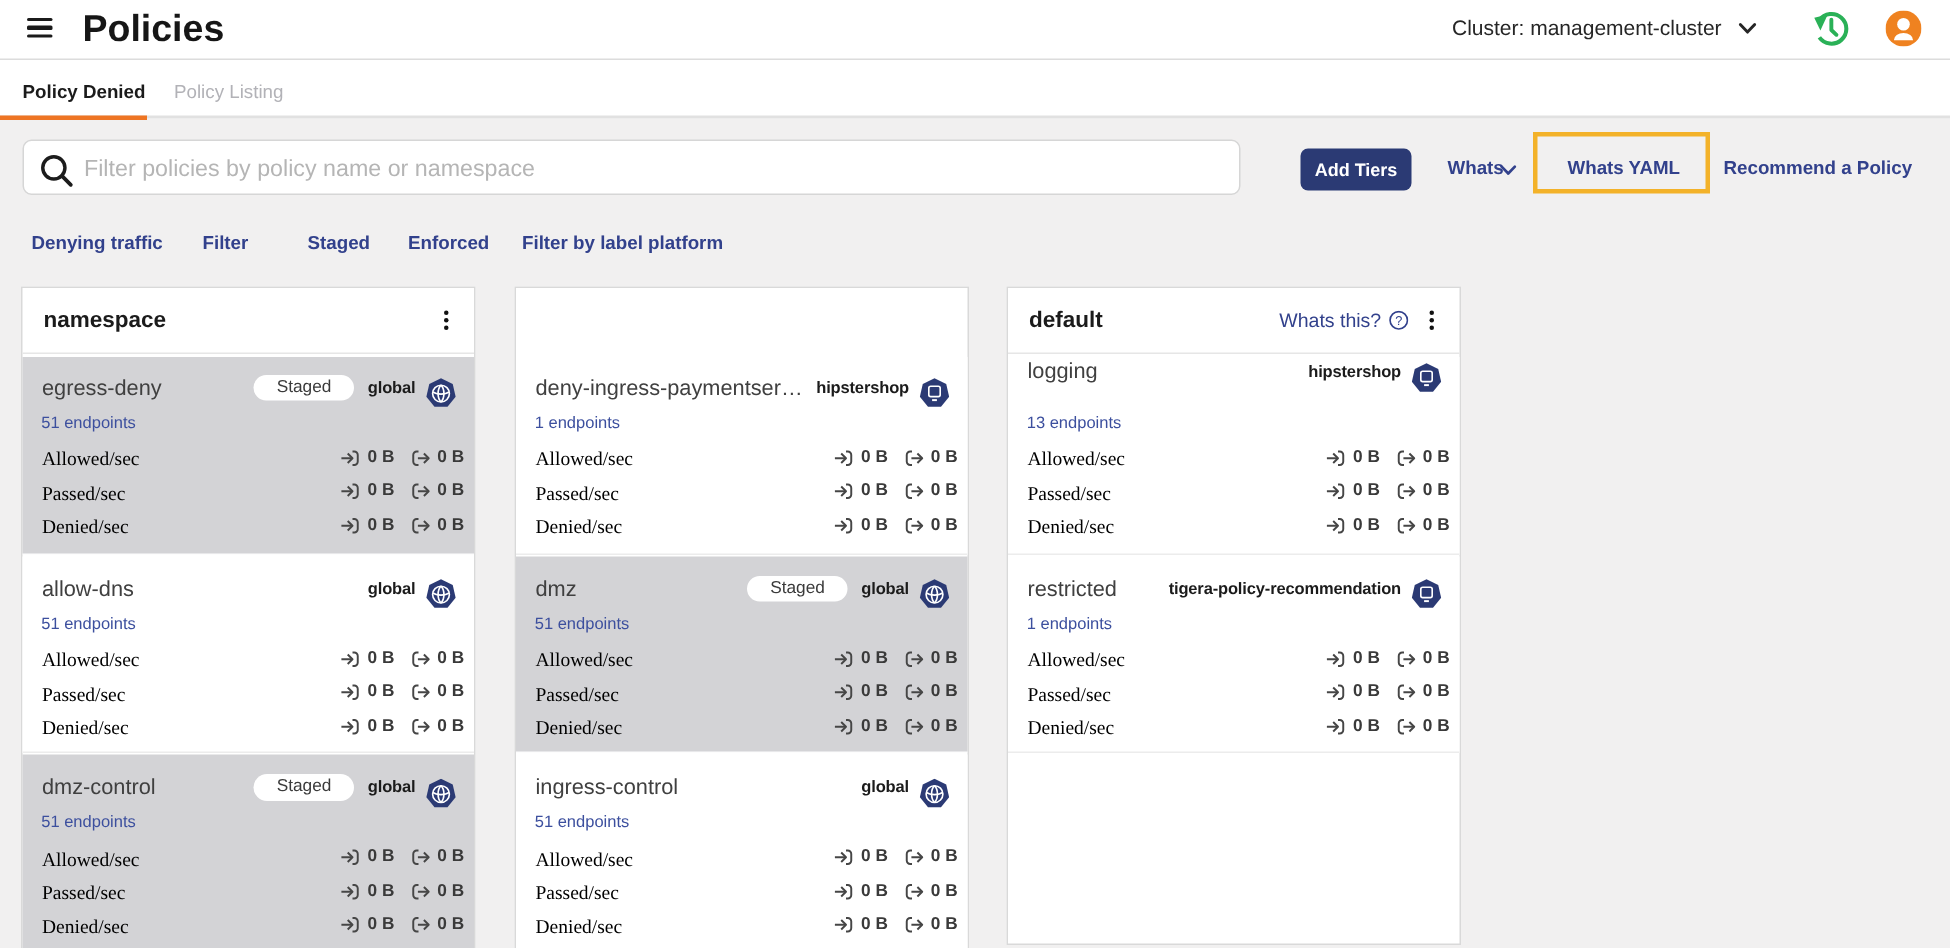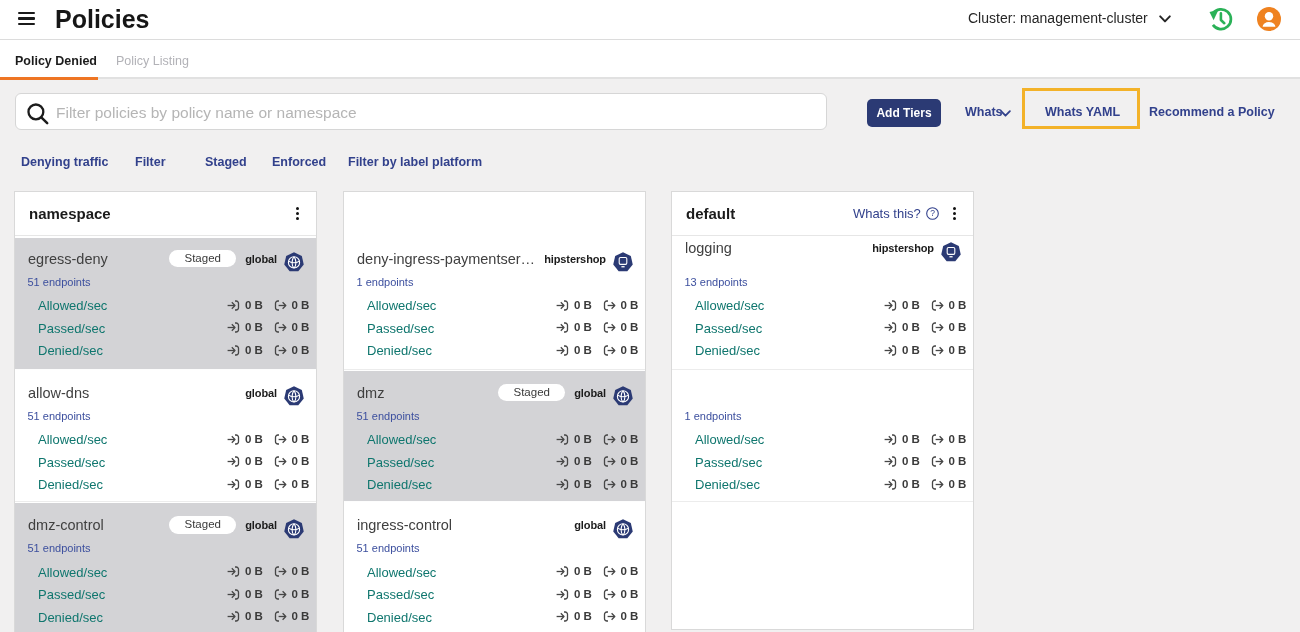--- a/index.html
+++ b/index.html
@@ -52,21 +52,21 @@
 .nrow { position:absolute; left:13px; right:12px; top:10.5px; height:20px; display:flex; align-items:center; }
 .pname { font-size:14.5px; color:#404040; white-space:nowrap; overflow:hidden;
   text-overflow:ellipsis; }
 .pill { background:#fff; border-radius:9px; width:67px; height:17.5px; font-size:11.5px;
   color:#3a3a3a; text-align:center; line-height:17.5px; flex:none; }
 .scope { font-size:11px; font-weight:700; color:#1b1b1b; margin-left:9px; flex:none; letter-spacing:-0.1px; }
 .picon { margin-left:7px; flex:none; height:20px; }
 .picon svg { margin-top:3.5px; }
 .ep { position:absolute; left:12.5px; top:37.5px; font-size:11px; color:#3c4f9e; }
 .mrow { position:absolute; left:13px; right:13px; height:16px; }
-.mlab { position:absolute; left:10px; top:1px; font-size:13px; color:#0f766e; line-height:14px; }
+.mlab { position:absolute; left:0; top:1px; font-size:13px; color:#000000; line-height:14px;font-family:Liberation Serif, serif; }
 .mi { position:absolute; top:0; display:flex; align-items:center; gap:5px; white-space:nowrap; }
 .mi svg { position:relative; top:0.5px; flex:none; }
 .mi b { font-size:11.5px; font-weight:700; color:#3a3a3a; }
 </style></head>
 <body>
 <div id="hdr">
   <div id="burger">
       <i></i>
       <i></i>
       <i></i>
@@ -673,20 +673,34 @@
           <svg width="13" height="13" viewBox="0 0 13 13" fill="none" stroke="#464646" stroke-width="1.3">
             <path d="M5.0 2.0 h-1.2 a2.3 2.3 0 0 0 -2.3 2.3 v4.4 a2.3 2.3 0 0 0 2.3 2.3 h1.2"></path>
             <path d="M4.6 6.5 H11.2"></path>
             <path d="M8.6 3.3 L11.8 6.5 L8.6 9.7" stroke-linejoin="round"></path>
           </svg>
           <b>0 B</b>
         </span>
       </div>
 </div>
     <div class="card" style="top:178.5px">
+<div class="nrow" style="top:12.0px">
+        <span class="pname">restricted</span>
+        <span class="sp"></span>
+        <span class="scope">tigera-policy-recommendation</span>
+        <span class="picon">
+          <svg width="20" height="20" viewBox="0 0 20 20">
+            <polygon points="10.00,0.20 17.82,3.97 19.75,12.43 14.34,19.21 5.66,19.21 0.25,12.43 2.18,3.97" fill="#2b3a74"></polygon>
+            <g stroke="#fff" stroke-width="1.1" fill="none">
+              <rect x="6.2" y="5.5" width="7.6" height="6.9" rx="1.3"></rect>
+            </g>
+            <rect x="8.4" y="14.1" width="3.2" height="1.3" fill="#fff"></rect>
+          </svg>
+        </span>
+      </div>
 <div class="ep" style="top:39.0px">1 endpoints</div>
 <div class="mrow" style="top:61.5px">
         <span class="mlab">Allowed/sec</span>
         <span class="mi" style="left:199px">
           <svg width="13" height="13" viewBox="0 0 13 13" fill="none" stroke="#464646" stroke-width="1.3">
             <path d="M0.6 6.5 H7.4"></path>
             <path d="M4.8 3.3 L8.0 6.5 L4.8 9.7" stroke-linejoin="round"></path>
             <path d="M8.0 2.0 h1.2 a2.3 2.3 0 0 1 2.3 2.3 v4.4 a2.3 2.3 0 0 1 -2.3 2.3 h-1.2"></path>
           </svg>
           <b>0 B</b>

